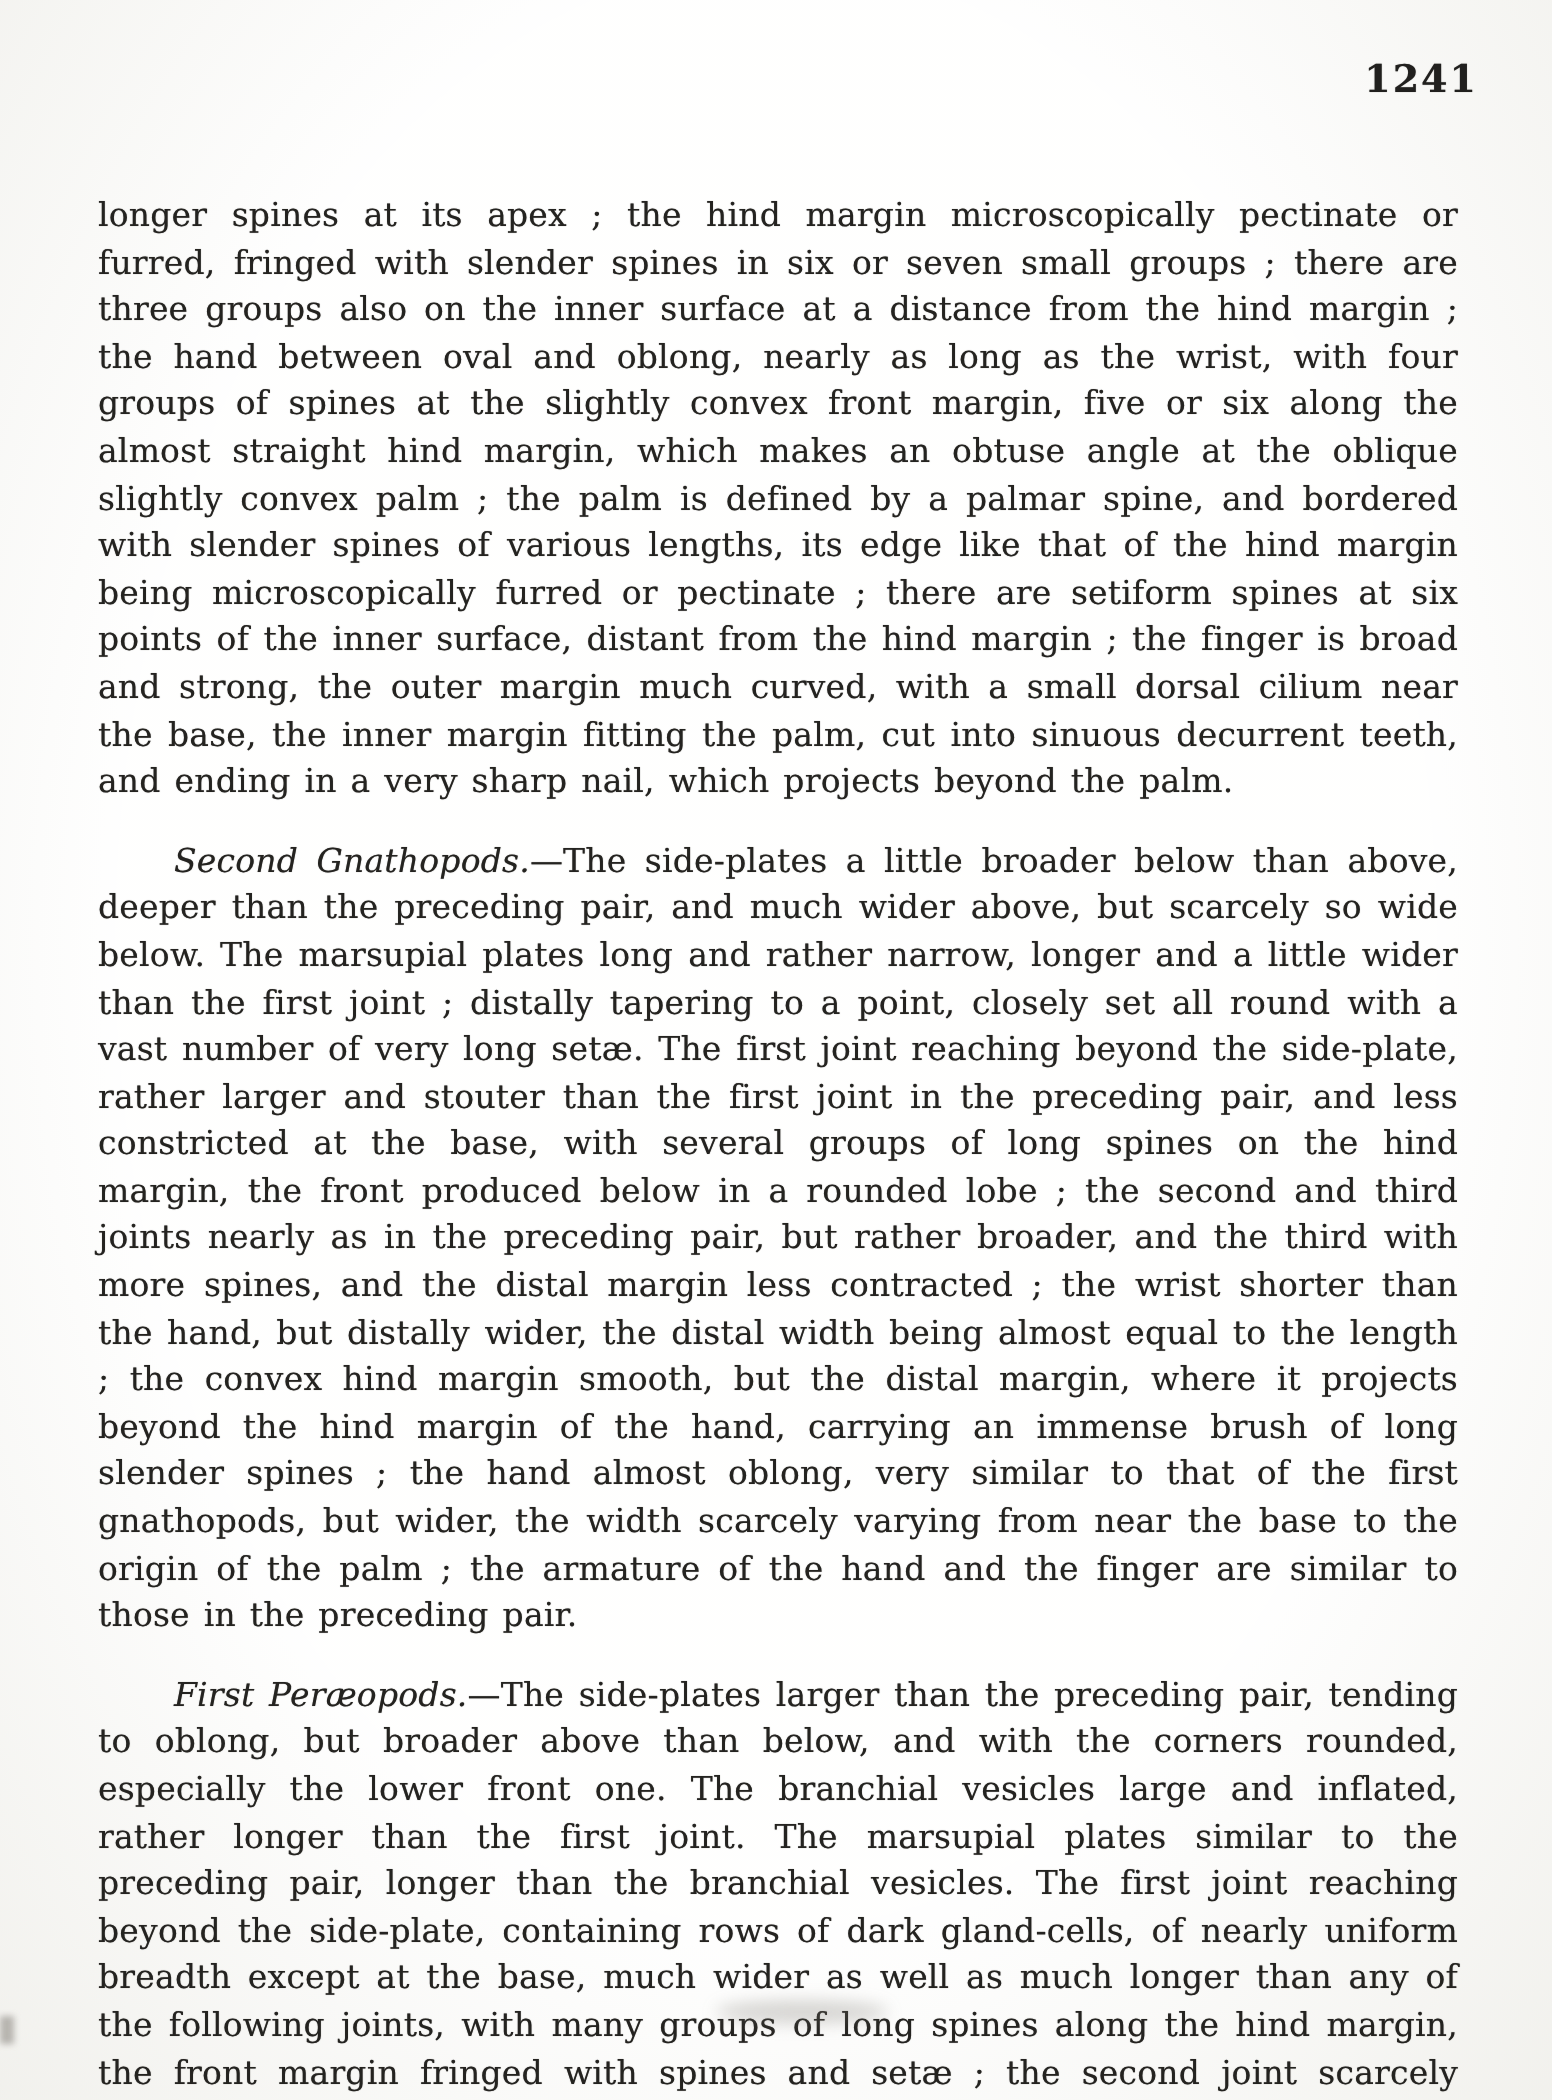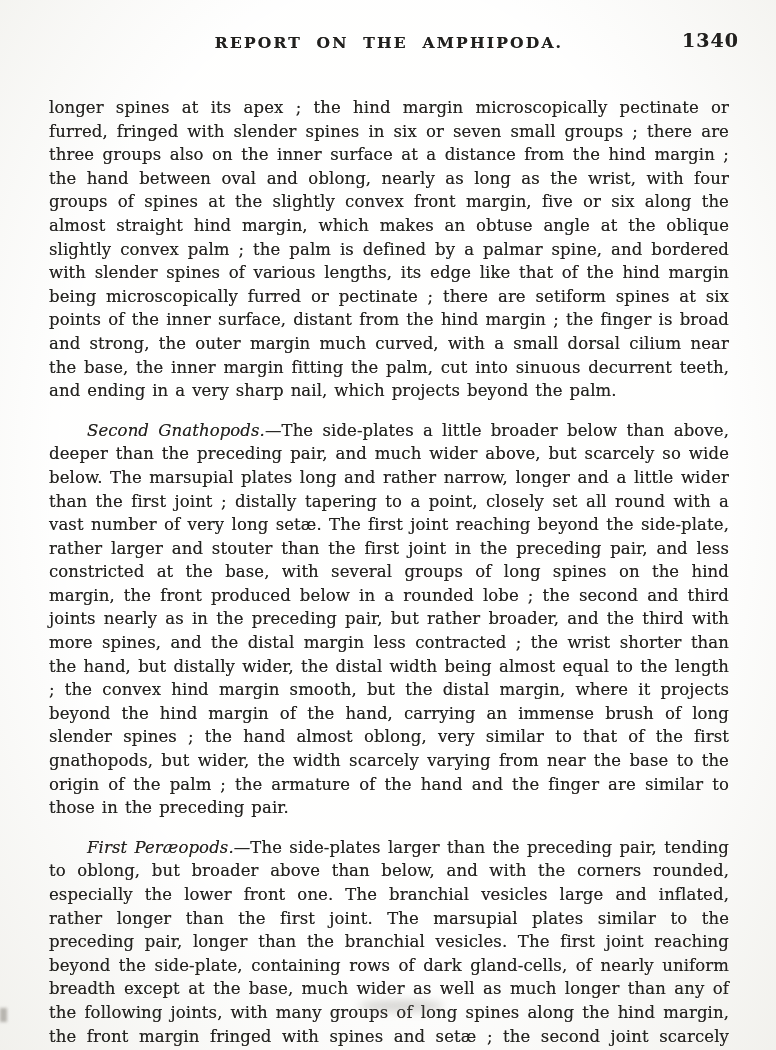--- a/index.html
+++ b/index.html
@@ -86,22 +86,21 @@
     background: rgba(110,106,100,0.45);
     filter: blur(1.5px);
   }
 </style>
 </head>
 <body>
 
 <div class="page">
 
   <div class="running-head">
-    <span class="running-title">REPORT ON THE AMPHIPODA.</span>
-    <span class="page-number">1340</span>
+    <span class="page-number">1241</span>
   </div>
 
   <div class="text-block">
 
     <p>
       <span>longer spines at its apex ; the hind margin microscopically pectinate or furred, fringed with slender spines in six or seven small groups ; there are three groups also on the inner surface at a distance from the hind margin ; the hand between oval and oblong, nearly as long as the wrist, with four groups of spines at the slightly convex front margin, five or six along the almost straight hind margin, which makes an obtuse angle at the oblique slightly convex palm ; the palm is defined by a palmar spine, and bordered with slender spines of various lengths, its edge like that of the hind margin being microscopically furred or pectinate ; there are setiform spines at six points of the inner surface, distant from the hind margin ; the finger is broad and strong, the outer margin much curved, with a small dorsal cilium near the base, the inner margin fitting the palm, cut into sinuous decurrent teeth, and ending in a very sharp nail, which projects beyond the palm.</span>
     </p>
 
     <p class="indented">
       <span class="lead-in">Second Gnathopods.</span><span>—The side-plates a little broader below than above, deeper than the preceding pair, and much wider above, but scarcely so wide below.  The marsupial plates long and rather narrow, longer and a little wider than the first joint ; distally tapering to a point, closely set all round with a vast number of very long setæ. The first joint reaching beyond the side-plate, rather larger and stouter than the first joint in the preceding pair, and less constricted at the base, with several groups of long spines on the hind margin, the front produced below in a rounded lobe ; the second and third joints nearly as in the preceding pair, but rather broader, and the third with more spines, and the distal margin less contracted ; the wrist shorter than the hand, but distally wider, the distal width being almost equal to the length ; the convex hind margin smooth, but the distal margin, where it projects beyond the hind margin of the hand, carrying an immense brush of long slender spines ; the hand almost oblong, very similar to that of the first gnathopods, but wider, the width scarcely varying from near the base to the origin of the palm ; the armature of the hand and the finger are similar to those in the preceding pair.</span>

